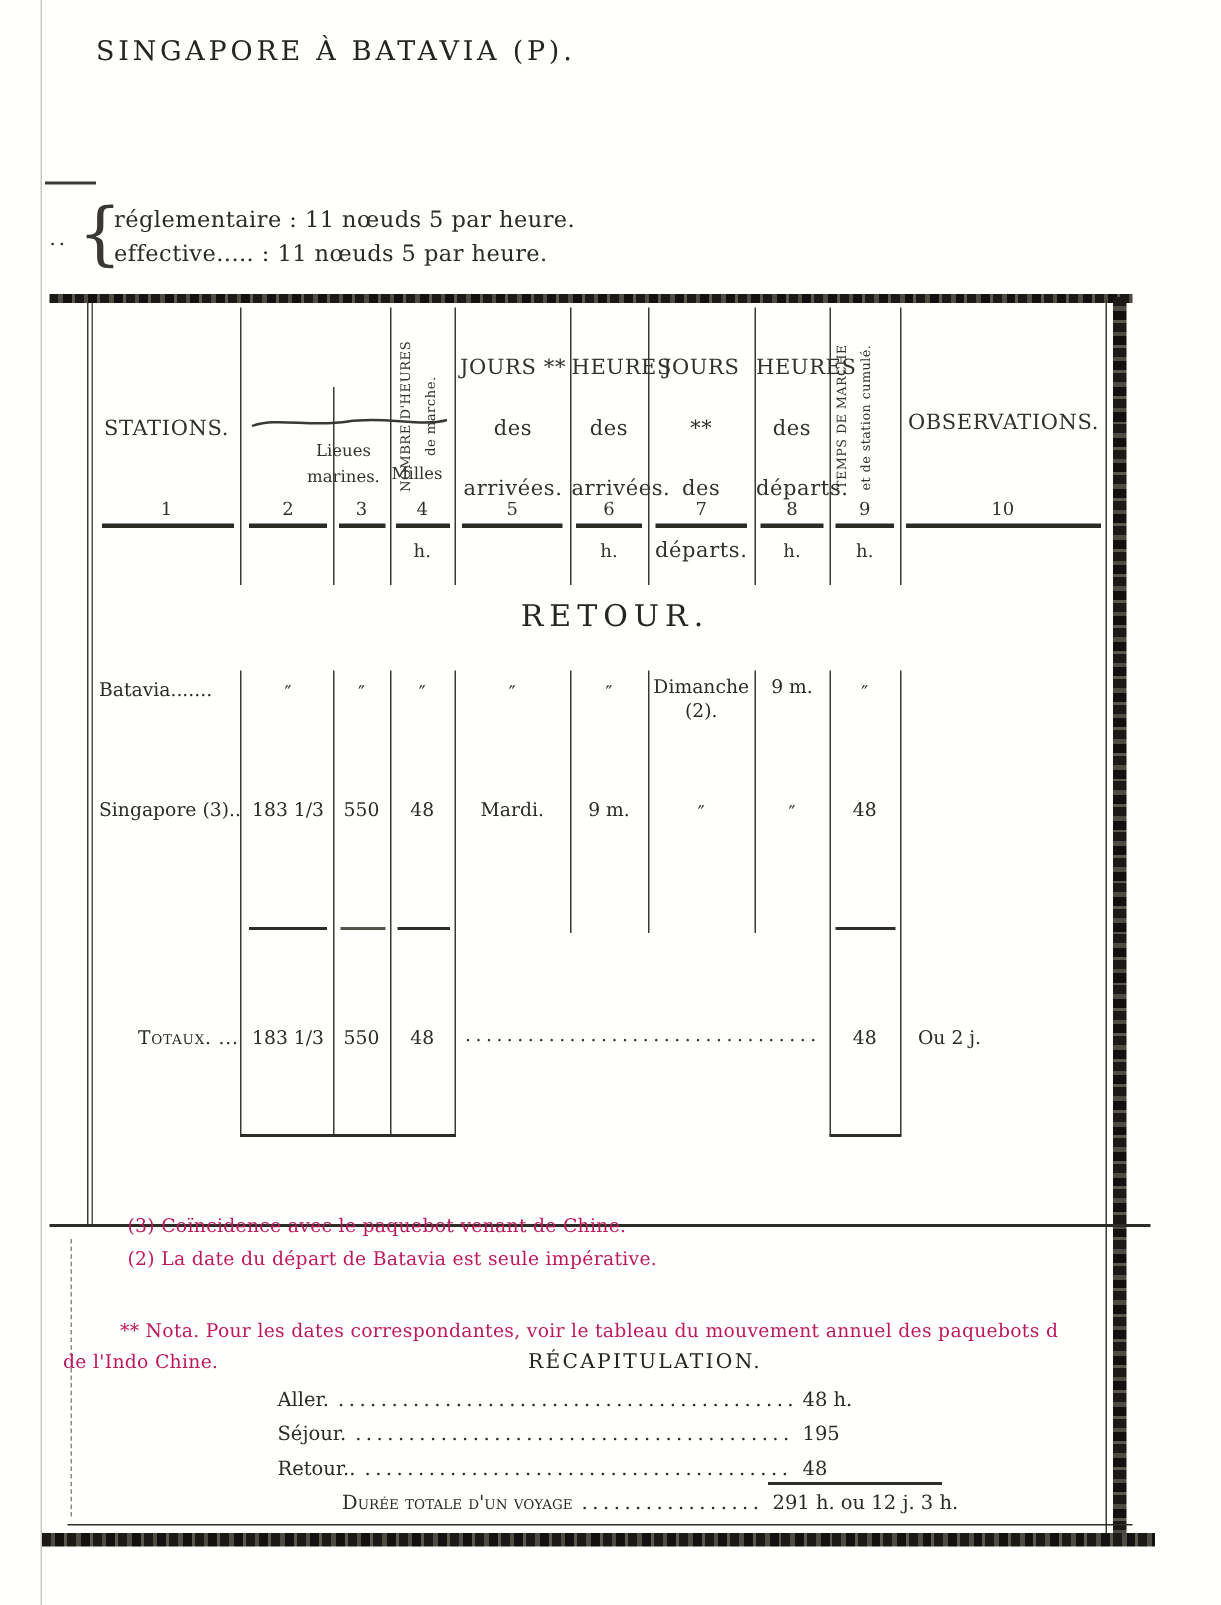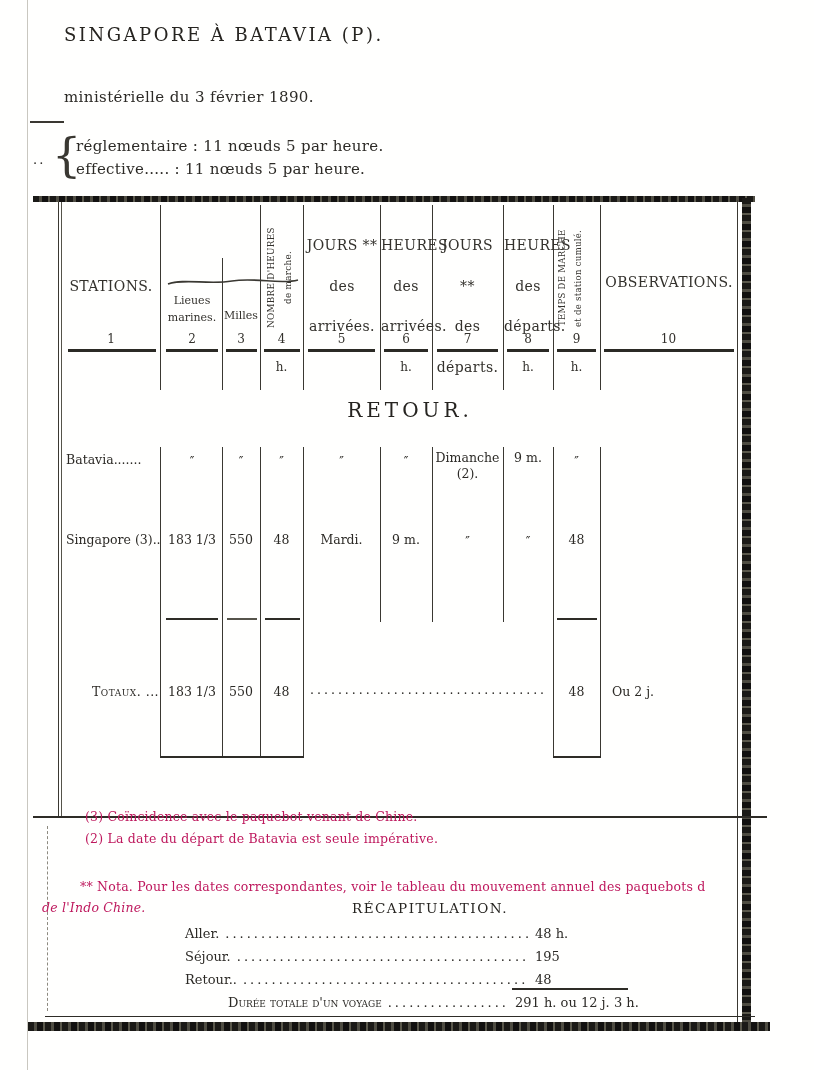--- a/index.html
+++ b/index.html
@@ -3,21 +3,21 @@
 <meta charset="utf-8">
 <style>
   html,body{margin:0;padding:0;background:#ffffff;}
   #page{position:relative;width:814px;height:1070px;background:#fffffe;overflow:hidden;
         font-family:"DejaVu Serif","Liberation Serif",serif;color:#2c2a26;}
   .abs{position:absolute;}
   .c{text-align:center;}
   .preline{white-space:pre-line;}
   .hdr{font-size:14px;line-height:2.9;letter-spacing:0.4px;color:#33312c;}
   .hdr2{font-size:11px;line-height:2.1;letter-spacing:0.6px;color:#33312c;}
-  .sub{font-size:11px;line-height:1.55;color:#33312c;}
+  .sub{font-size:11px;line-height:1.55;color:#33312c;padding-left:37px;}
   .num{font-size:12px;color:#33312c;}
   .cell{font-size:12.5px;color:#2c2a26;}
   .rot{writing-mode:vertical-rl;transform:rotate(180deg);text-align:center;
        letter-spacing:0.3px;line-height:1.9;color:#33312c;}
   .vline{width:1px;background:#3a3832;}
   .hline{height:2px;background:#2e2c27;}
   .numline{height:3px;background:#2b2a25;}
   .tex-h{background-image:repeating-linear-gradient(90deg,#1b1a17 0 6px,#4e4c42 6px 9px,#121110 9px 15px,#5a584c 15px 17px);}
   .tex-v{background-image:repeating-linear-gradient(180deg,#1b1a17 0 6px,#4e4c42 6px 9px,#121110 9px 15px,#5a584c 15px 17px);}
   .dots{overflow:hidden;white-space:nowrap;letter-spacing:3px;}
@@ -29,21 +29,20 @@
   .recaprow .val{flex:0 0 130px;text-align:left;}
 </style>
 </head>
 <body>
 
 <div id="page">
 
   <div class="abs" style="left:27px;top:0;width:1px;height:1070px;background:#c9c7c0;"></div>
 
   <div class="abs" style="left:64px;top:24px;font-size:18px;letter-spacing:2.5px;color:#262420;">SINGAPORE À BATAVIA (P).</div>
-  <div class="abs" style="left:64px;top:88px;font-size:15px;letter-spacing:0.4px;">ministérielle du 3 février 1890.</div>
   <div class="abs" style="left:30px;top:121px;width:34px;height:2px;background:#3a3832;"></div>
 
   <div class="abs" style="left:33px;top:152px;font-size:13px;letter-spacing:2px;">..</div>
   <div class="abs" style="left:52px;top:128px;font-size:46px;font-weight:200;color:#3a3832;">{</div>
   <div class="abs" style="left:76px;top:137px;font-size:15px;letter-spacing:0.3px;">réglementaire : 11 nœuds 5 par heure.</div>
   <div class="abs" style="left:76px;top:160px;font-size:15px;letter-spacing:0.3px;">effective..... : 11 nœuds 5 par heure.</div>
 
   <div class="abs tex-h" style="left:33px;top:196px;width:722px;height:6px;"></div>
   <div class="abs vline" style="left:737px;top:200px;height:826px;"></div>
   <div class="abs tex-v" style="left:742px;top:198px;width:9px;height:832px;"></div>
@@ -162,21 +161,21 @@
 
   <div class="abs hline" style="left:160px;top:756px;width:144px;"></div>
   <div class="abs hline" style="left:553px;top:756px;width:48px;"></div>
 
   <div class="abs hline" style="left:33px;top:816px;width:734px;"></div>
   <div class="abs" style="left:47px;top:826px;width:1px;height:185px;border-left:1px dashed #8d8a80;"></div>
 
   <div class="abs fnote" style="left:85px;top:831px;">(2) La date du départ de Batavia est seule impérative.</div>
   <div class="abs fnote" style="left:85px;top:809px;">(3) Coïncidence avec le paquebot venant de Chine.</div>
   <div class="abs fnote" style="left:80px;top:879px;width:660px;">** Nota. Pour les dates correspondantes, voir le tableau du mouvement annuel des paquebots d</div>
-  <div class="abs fnote" style="left:42px;top:900px;font-style:italic;">de l'Indo Chine.</div>
+  <div class="abs fnote" style="left:42px;top:900px;">de l'Indo Chine.</div>
 
   <div class="abs c" style="left:300px;top:900px;width:260px;font-size:13.5px;letter-spacing:1.5px;color:#262420;">RÉCAPITULATION.</div>
 
   <div class="abs recaprow" style="left:185px;top:926px;width:480px;">
     <span class="lbl">Aller.</span>
     <span class="dots">............................................................</span>
     <span class="val">48 h.</span>
   </div>
   <div class="abs recaprow" style="left:185px;top:949px;width:480px;">
     <span class="lbl">Séjour.</span>

